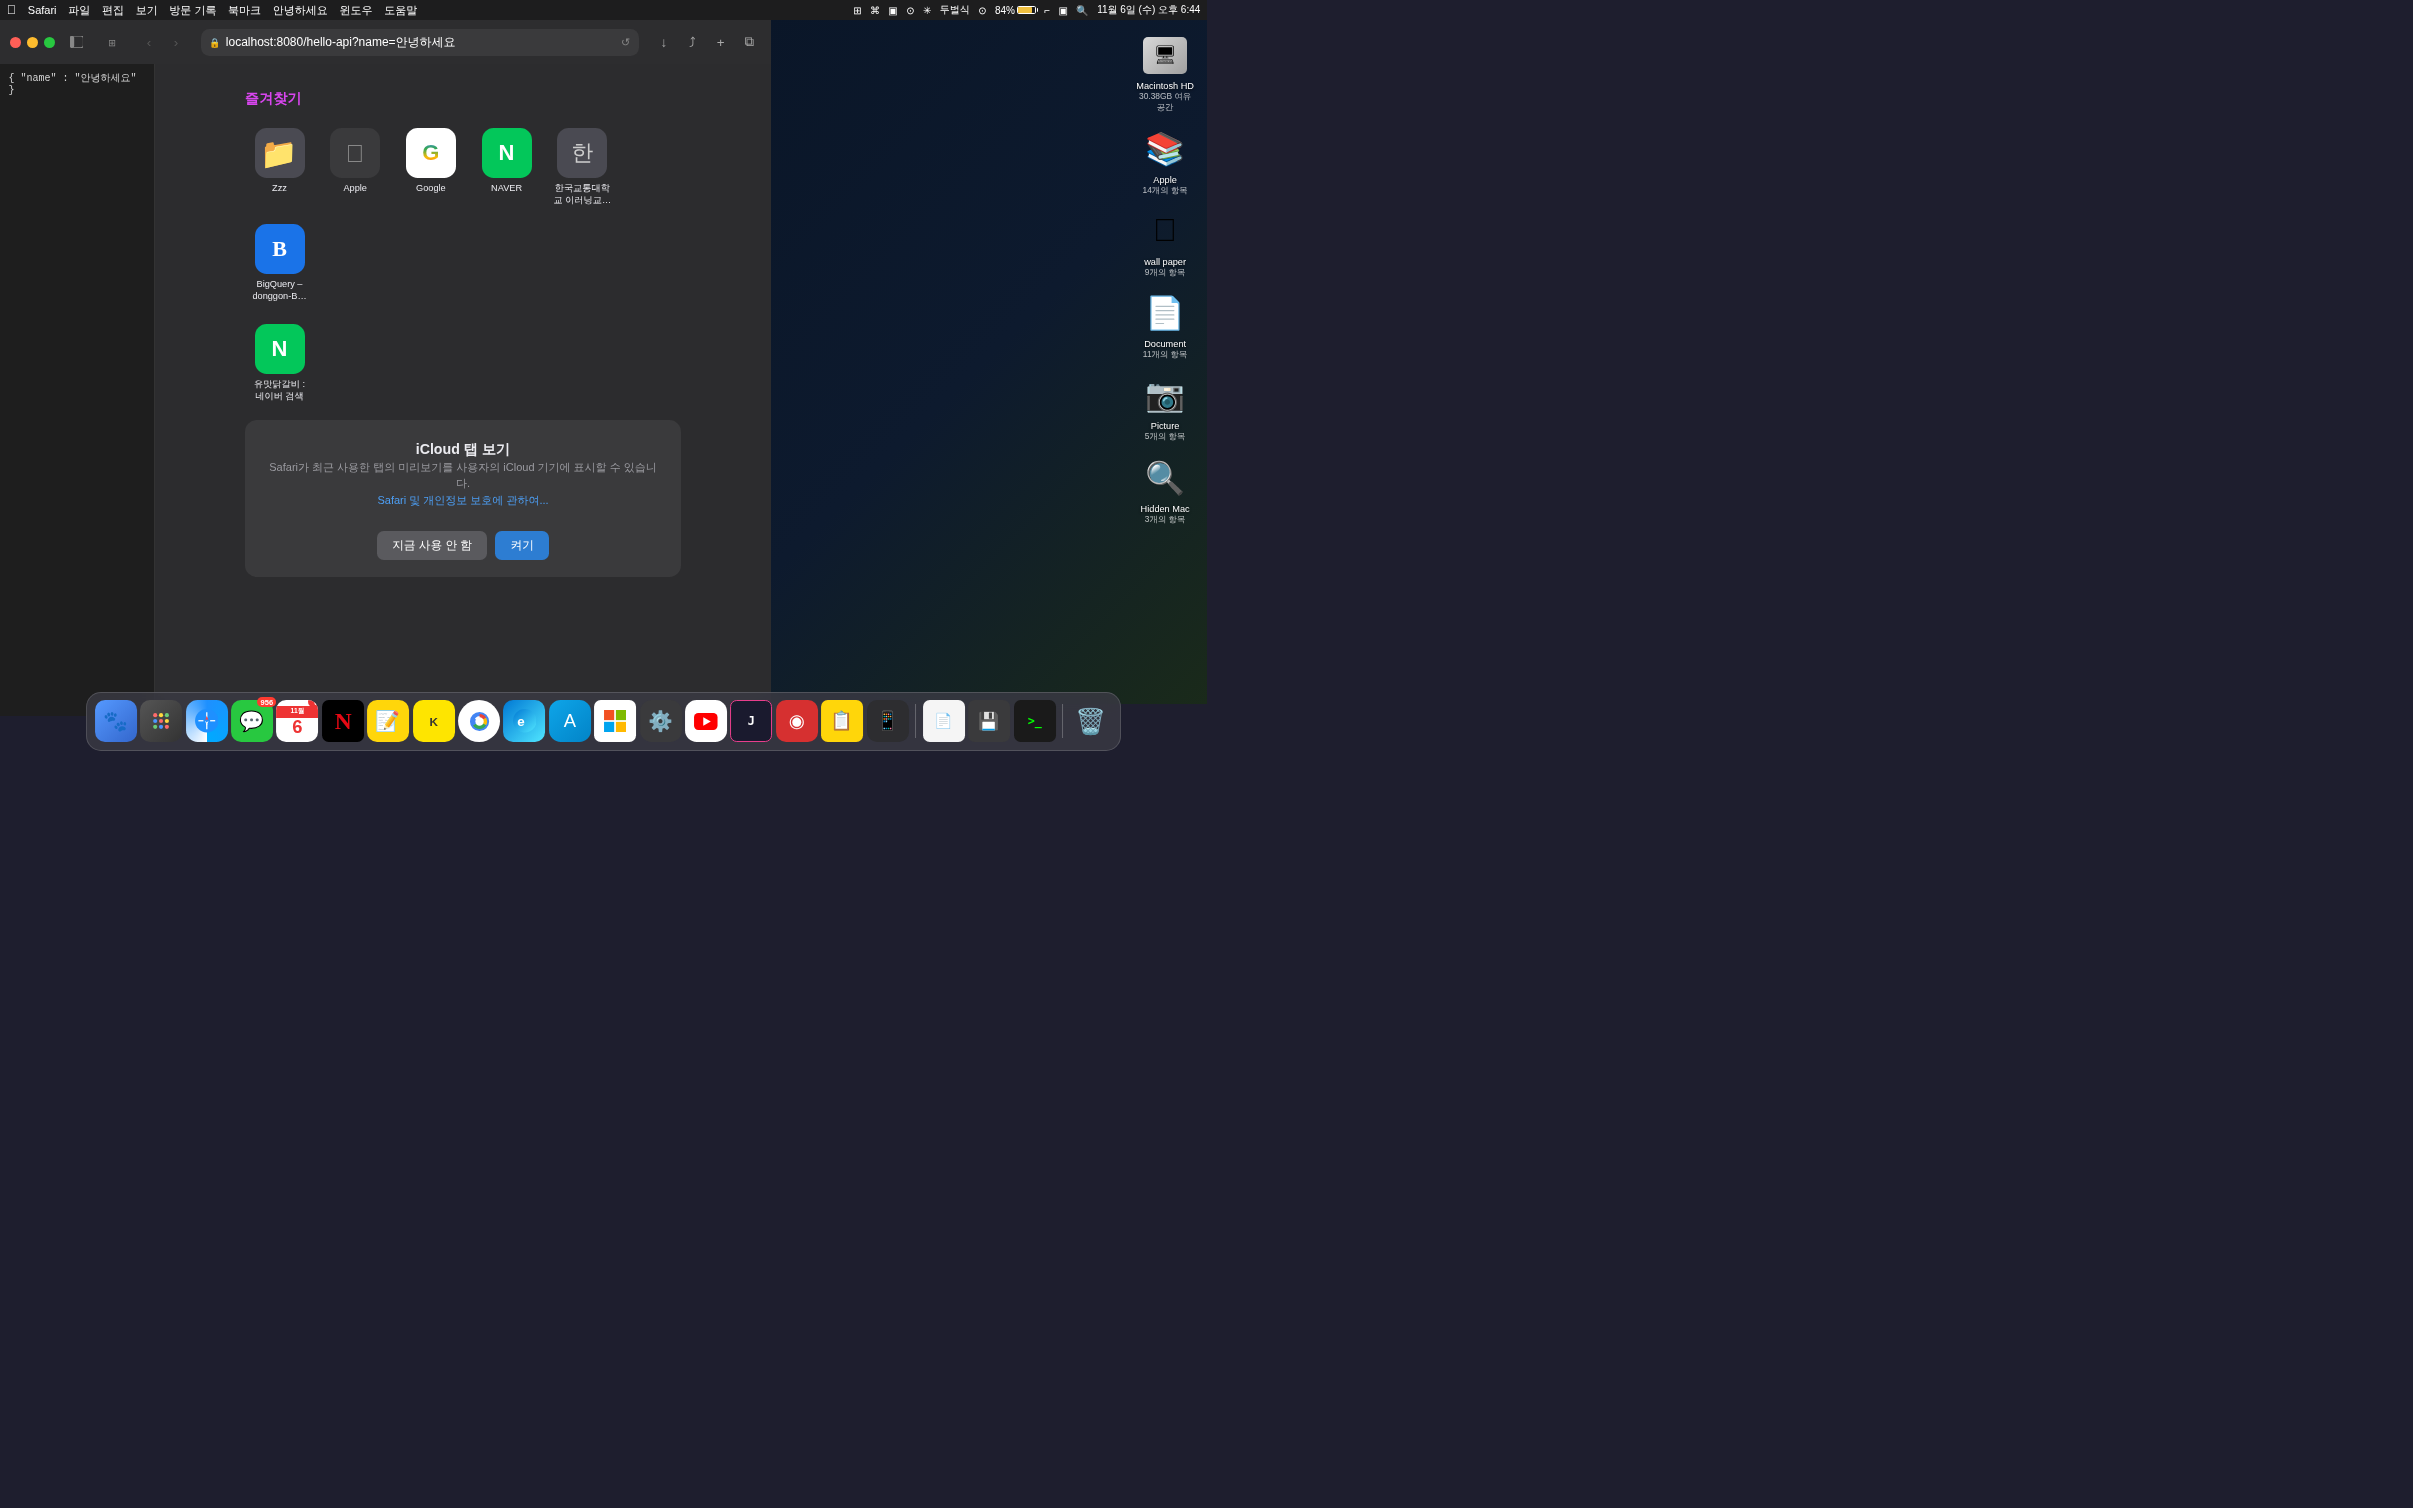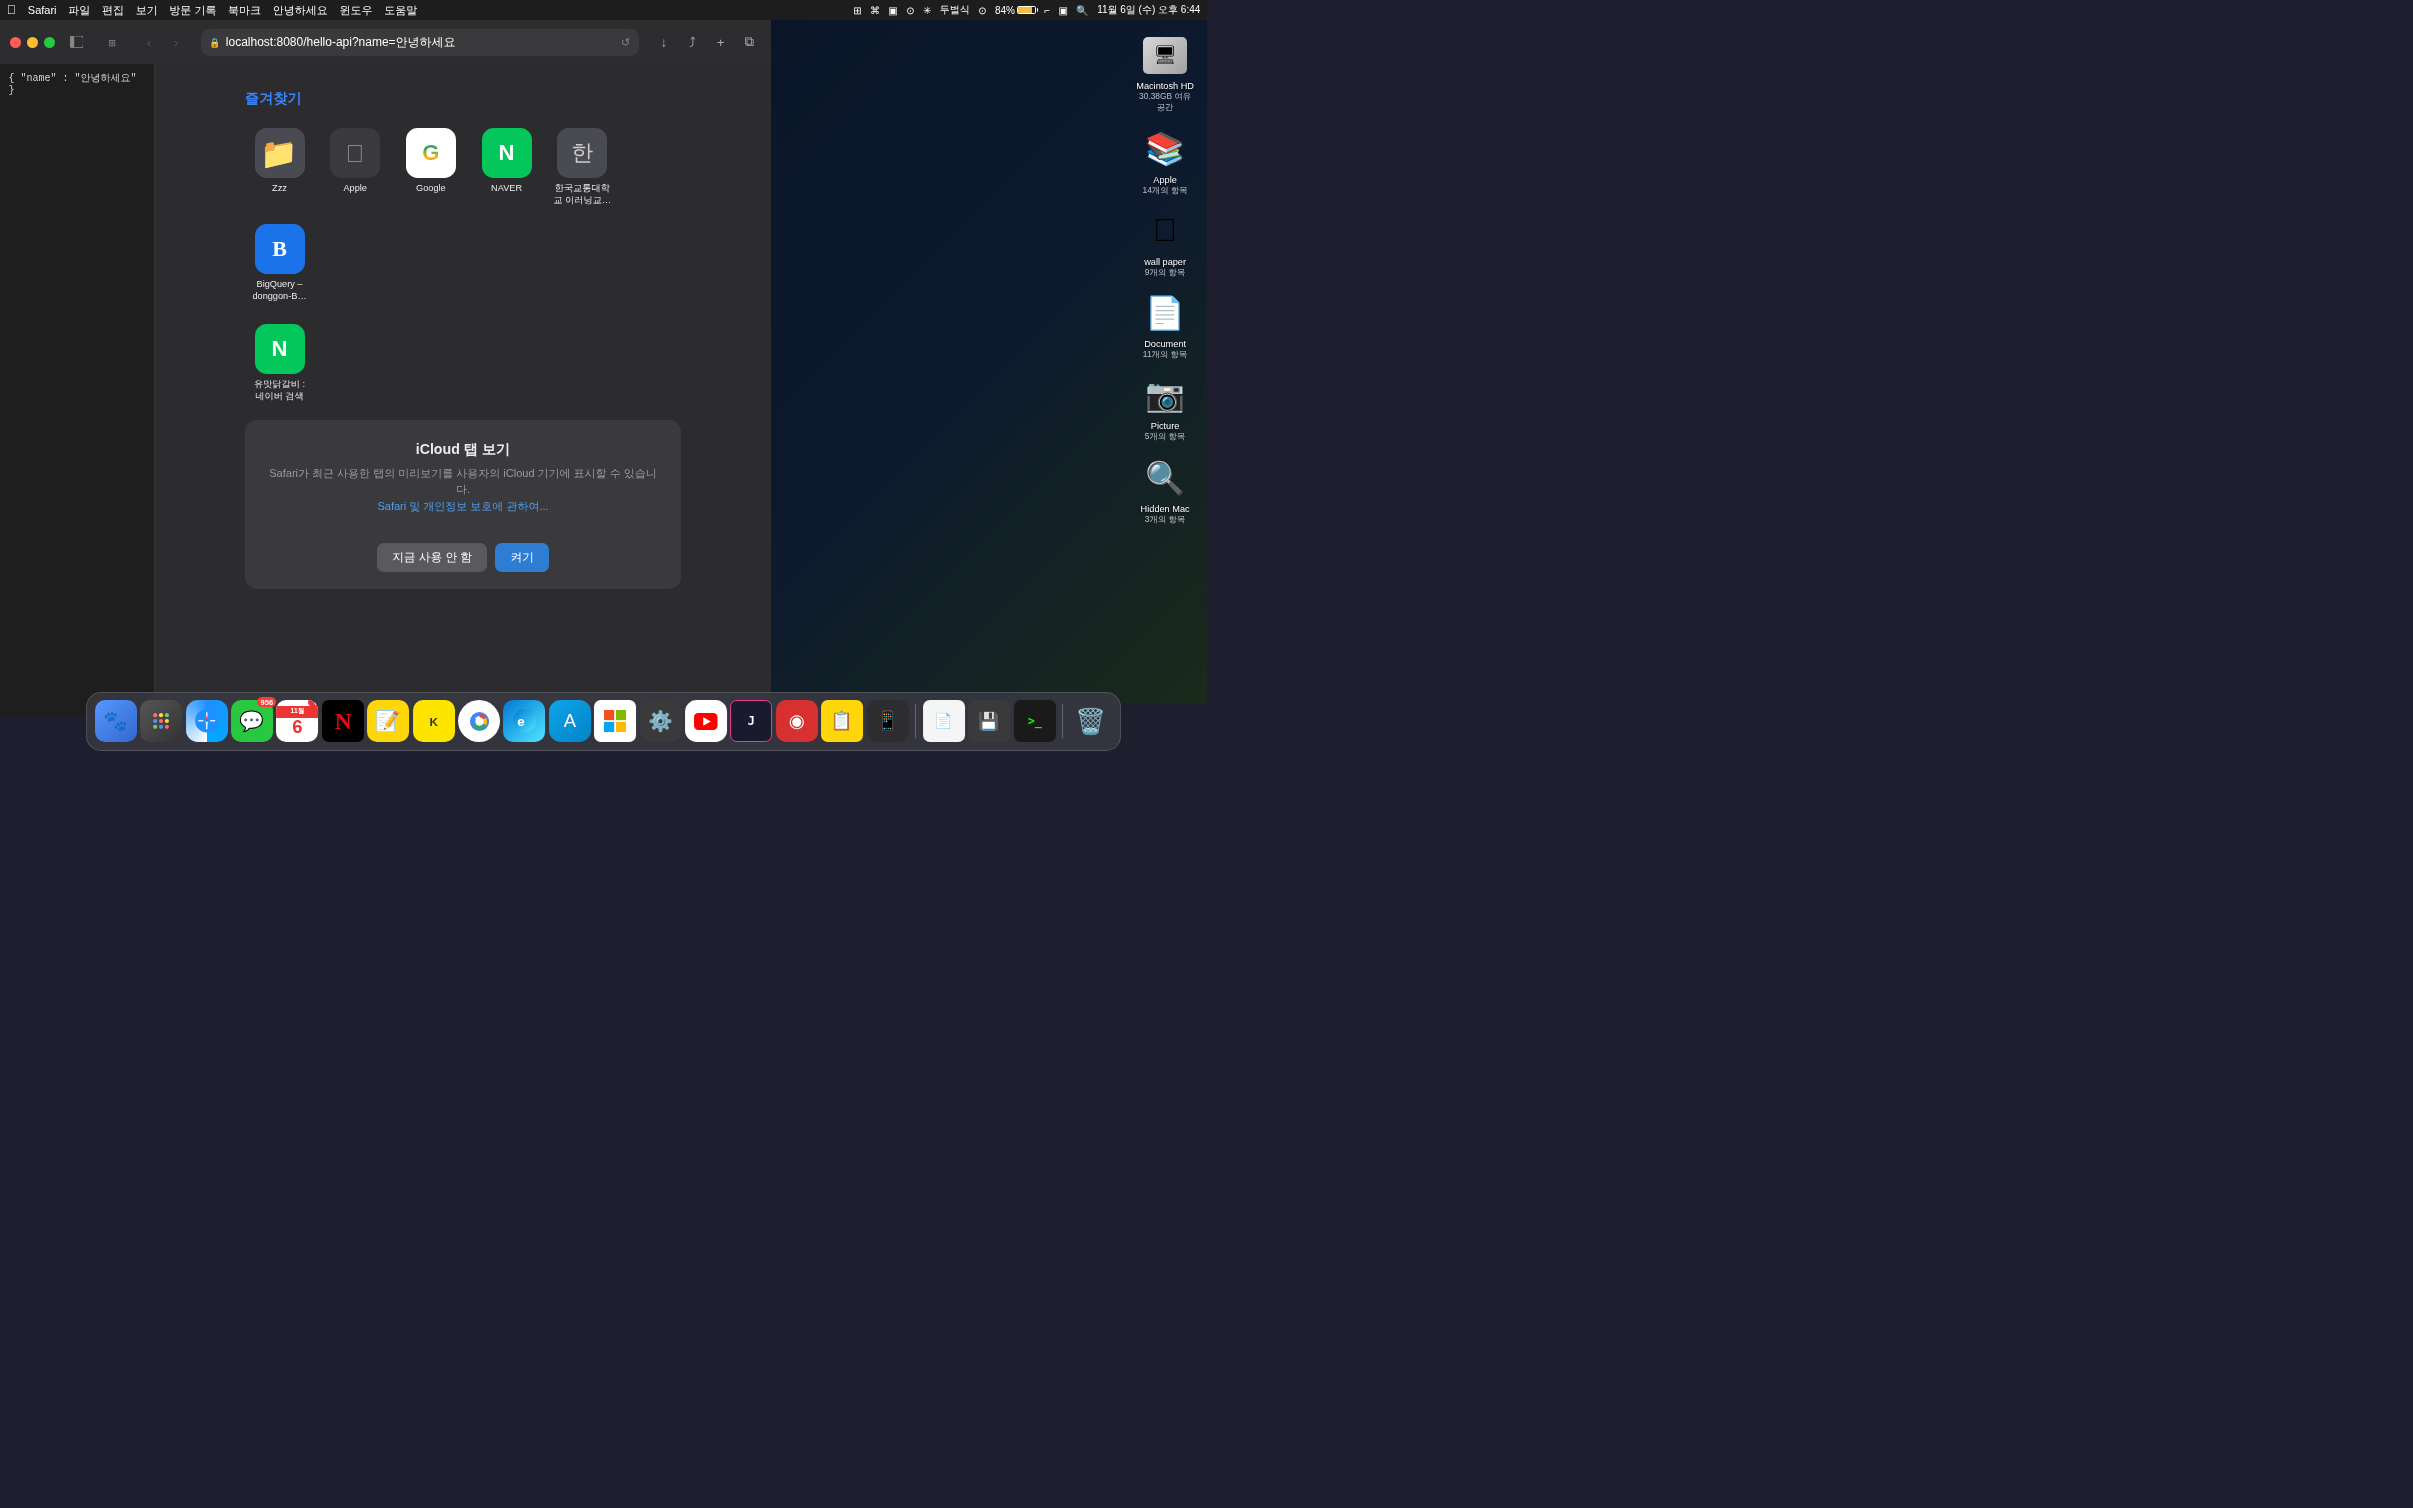--- a/index.html
+++ b/index.html
@@ -224,21 +224,21 @@
       padding: 25px 17px;
       overflow-y: auto;
     }
 
     .favorites-section {
       width: 100%;
       max-width: 436px;
     }
 
     .favorites-title {
-      color: #3b82f6;
+      color: #d946ef;
       font-size: 14.2px;
       font-weight: 600;
       margin-bottom: 15px;
     }
 
     .favorites-grid {
       display: flex;
       flex-wrap: wrap;
       gap: 6.7px;
       margin-bottom: 11.7px;
@@ -307,21 +307,21 @@
     .icloud-card {
       width: 100%;
       max-width: 436px;
       background: #3a3a3c;
       border-radius: 11.7px;
       padding: 20px 20px 17px;
       margin-top: 8.4px;
       display: flex;
       flex-direction: column;
       align-items: center;
-      gap: 6px;
+      gap: 0;
     }
     .icloud-title {
       color: #ebebf0;
       font-size: 14.2px;
       font-weight: 600;
     }
     .icloud-desc {
       color: #9a9aa0;
       font-size: 11px;
       text-align: center;

